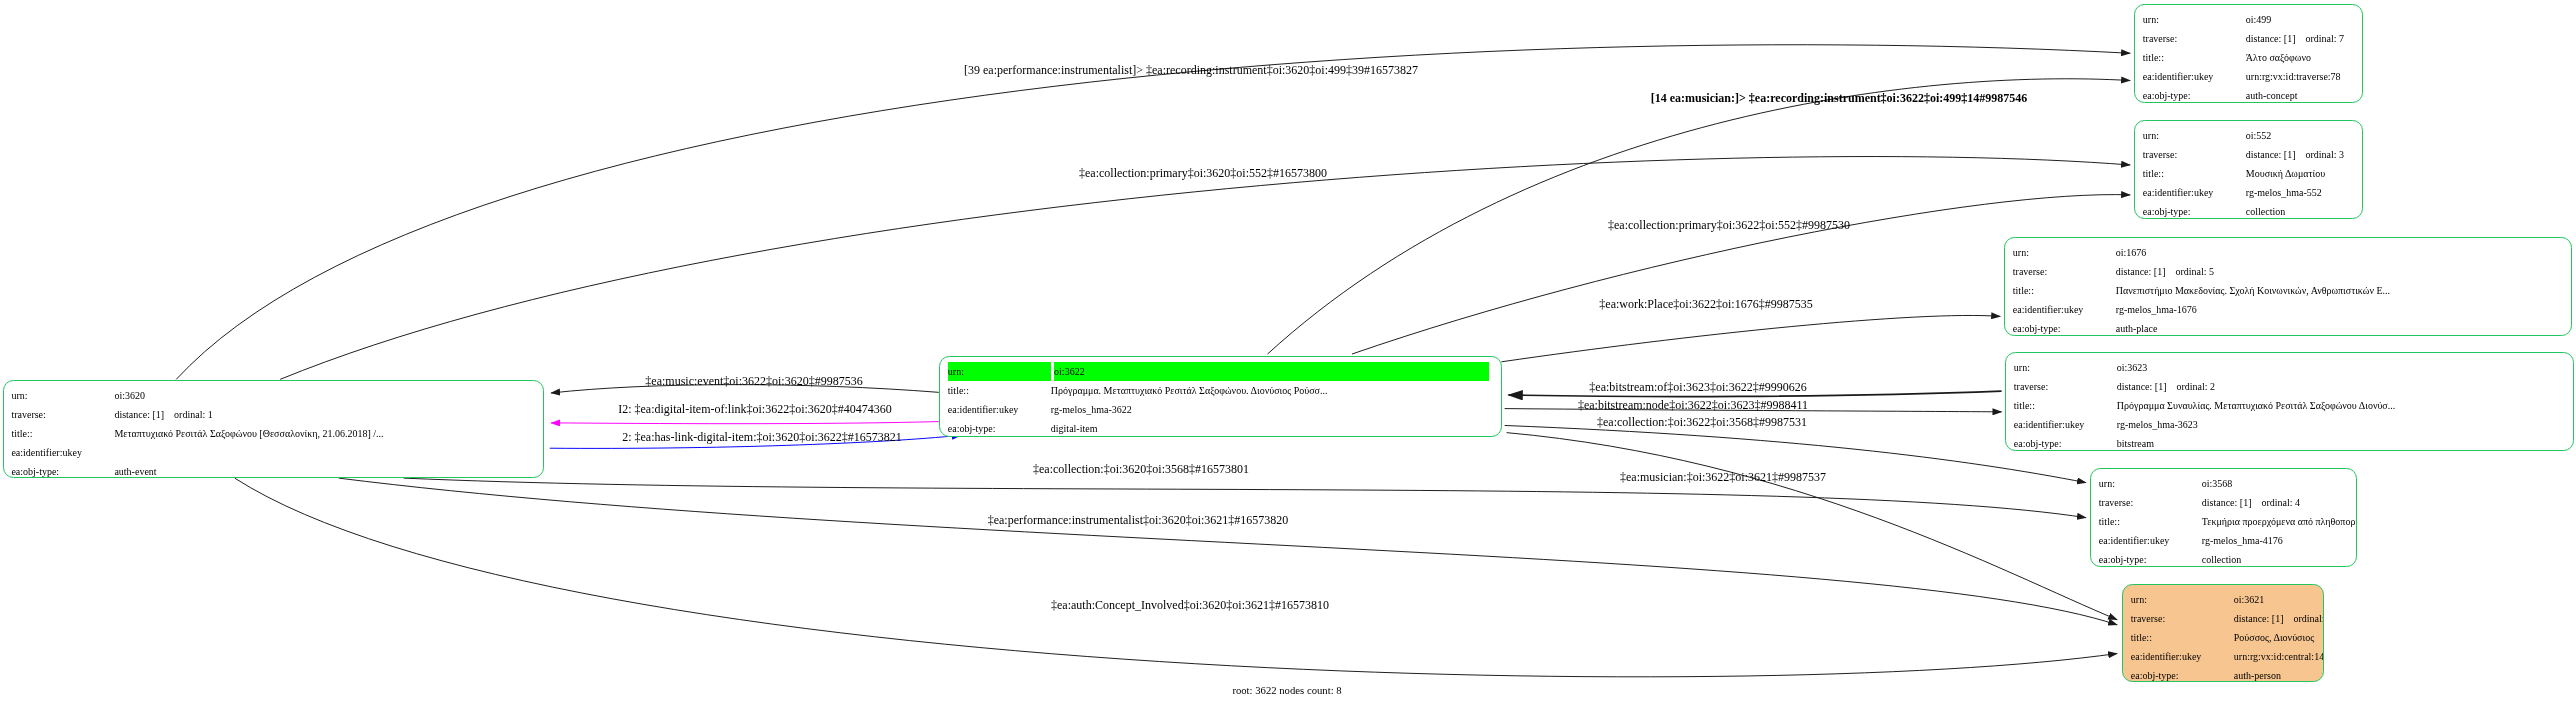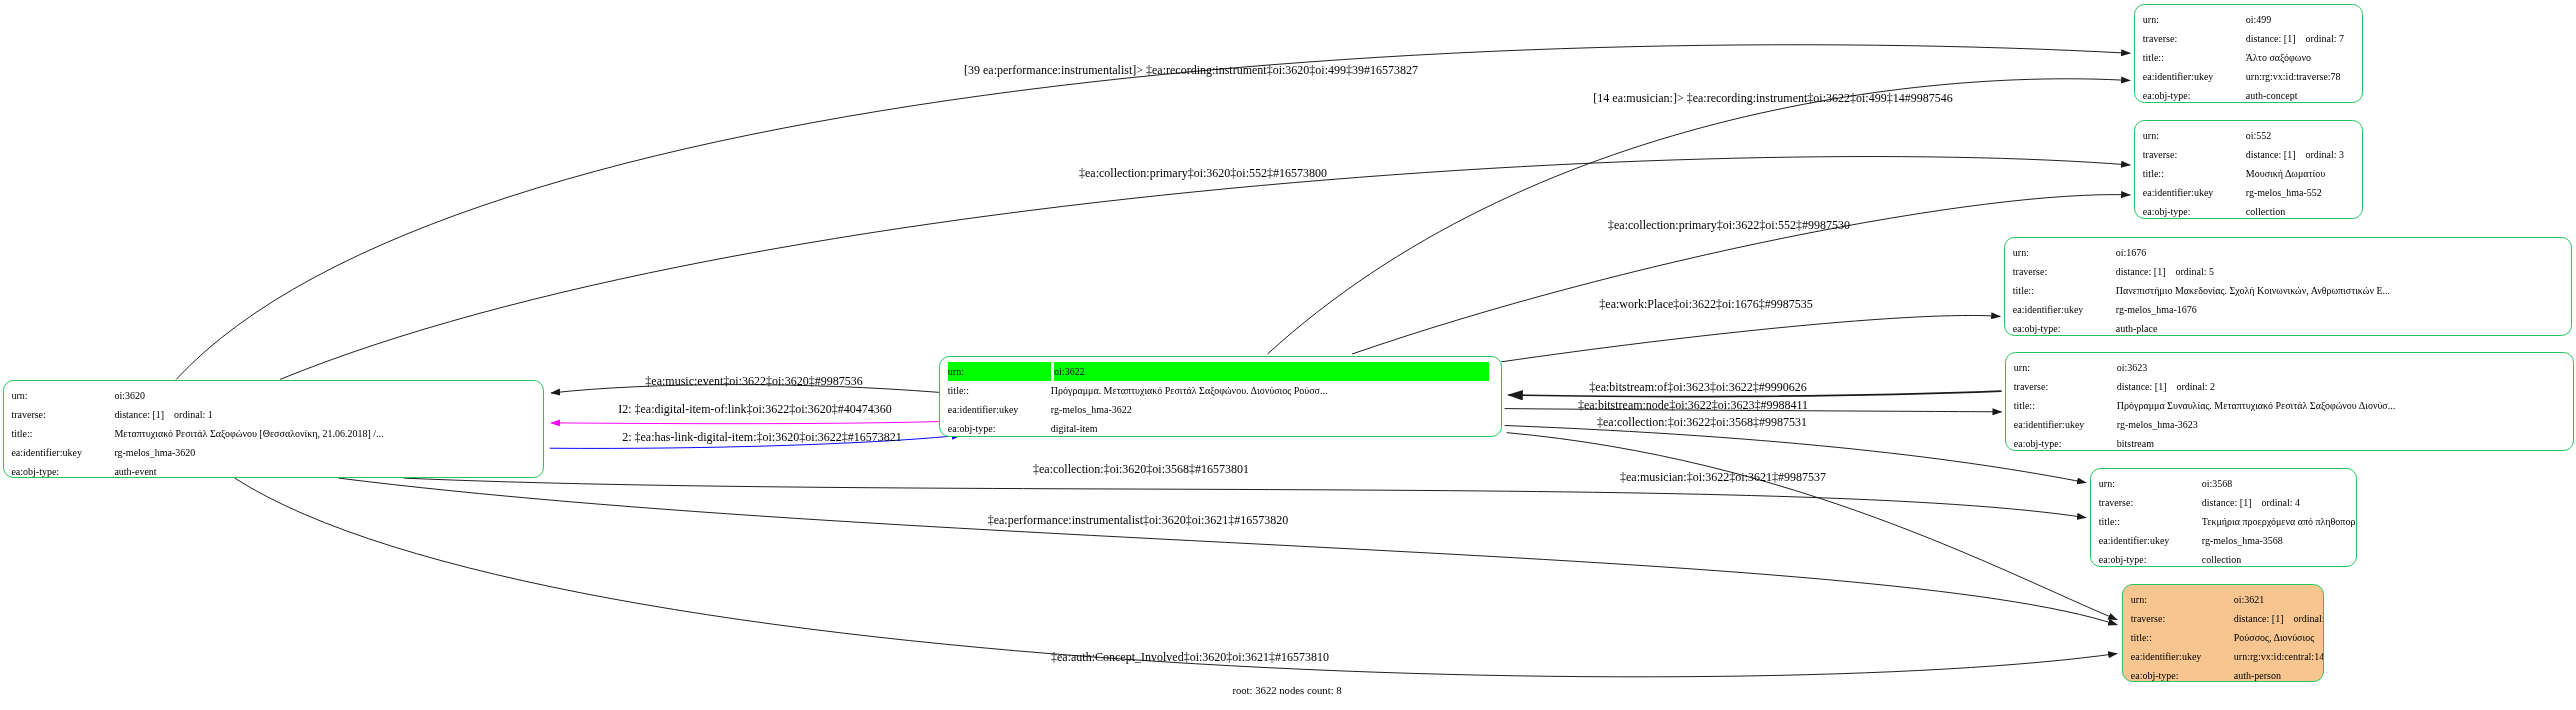--- a/index.html
+++ b/index.html
@@ -58,39 +58,39 @@
       <path d="M 2315,629 C 2650,632 2920,633 3080,634" fill="none" stroke="#1a1a1a" stroke-width="1.5" marker-end="url(#arrow-black)"></path>
       <path d="M 2315,655 C 2750,672 3020,706 3210,743" fill="none" stroke="#1a1a1a" stroke-width="1.5" marker-end="url(#arrow-black)"></path>
       <path d="M 620,736 C 1400,770 2780,730 3210,797" fill="none" stroke="#1a1a1a" stroke-width="1.5" marker-end="url(#arrow-black)"></path>
       <path d="M 2318,666 C 2760,706 3080,880 3258,954" fill="none" stroke="#1a1a1a" stroke-width="1.5" marker-end="url(#arrow-black)"></path>
       <path d="M 520,736 C 1400,846 2900,842 3258,962" fill="none" stroke="#1a1a1a" stroke-width="1.5" marker-end="url(#arrow-black)"></path>
       <path d="M 360,736 C 850,1050 2700,1085 3258,1006" fill="none" stroke="#1a1a1a" stroke-width="1.5" marker-end="url(#arrow-black)"></path>
     </svg>
 
   <div class="root-label" style="left:1287px;top:690px">root: 3622 nodes count: 8</div>
 <div class="edge-label" style="left: 1191px; top: 70px;">[39 ea:performance:instrumentalist]&gt; ‡ea:recording:instrument‡oi:3620‡oi:499‡39#16573827</div>
-    <div class="edge-label" style="left: 1773px; top: 98px;">[14 ea:musician:]&gt; ‡ea:recording:instrument‡oi:3622‡oi:499‡14#9987546</div>
+    <div class="edge-label" style="left: 1839px; top: 98px; font-weight: bold;">[14 ea:musician:]&gt; ‡ea:recording:instrument‡oi:3622‡oi:499‡14#9987546</div>
     <div class="edge-label" style="left: 1203px; top: 173px;">‡ea:collection:primary‡oi:3620‡oi:552‡#16573800</div>
     <div class="edge-label" style="left: 1729px; top: 225px;">‡ea:collection:primary‡oi:3622‡oi:552‡#9987530</div>
     <div class="edge-label" style="left: 1706px; top: 304px;">‡ea:work:Place‡oi:3622‡oi:1676‡#9987535</div>
     <div class="edge-label" style="left: 754px; top: 381px;">‡ea:music:event‡oi:3622‡oi:3620‡#9987536</div>
     <div class="edge-label" style="left: 755px; top: 409px;">I2: ‡ea:digital-item-of:link‡oi:3622‡oi:3620‡#40474360</div>
     <div class="edge-label" style="left: 762px; top: 437px;">2: ‡ea:has-link-digital-item:‡oi:3620‡oi:3622‡#16573821</div>
     <div class="edge-label" style="left: 1698px; top: 387px;">‡ea:bitstream:of‡oi:3623‡oi:3622‡#9990626</div>
     <div class="edge-label" style="left: 1693px; top: 405px;">‡ea:bitstream:node‡oi:3622‡oi:3623‡#9988411</div>
     <div class="edge-label" style="left: 1702px; top: 422px;">‡ea:collection:‡oi:3622‡oi:3568‡#9987531</div>
     <div class="edge-label" style="left: 1141px; top: 469px;">‡ea:collection:‡oi:3620‡oi:3568‡#16573801</div>
     <div class="edge-label" style="left: 1723px; top: 477px;">‡ea:musician:‡oi:3622‡oi:3621‡#9987537</div>
     <div class="edge-label" style="left: 1138px; top: 520px;">‡ea:performance:instrumentalist‡oi:3620‡oi:3621‡#16573820</div>
-    <div class="edge-label" style="left: 1190px; top: 657px;">‡ea:auth:Concept_Involved‡oi:3620‡oi:3621‡#16573810</div>
+    <div class="edge-label" style="left: 1190px; top: 605px;">‡ea:auth:Concept_Involved‡oi:3620‡oi:3621‡#16573810</div>
     <div class="node" style="left: 2.6px; top: 380px; width: 541px; height: 98px; background: rgb(255, 255, 255);">
       <div class="row"><span class="key">urn:</span><span class="val">oi:3620</span></div>
       <div class="row"><span class="key">traverse:</span><span class="val">distance: [1]    ordinal: 1</span></div>
       <div class="row"><span class="key">title::</span><span class="val">Μεταπτυχιακό Ρεσιτάλ Σαξοφώνου [Θεσσαλονίκη, 21.06.2018] /...</span></div>
-      <div class="row"><span class="key">ea:identifier:ukey</span><span class="val">rg-melos_hma-3620</span></div>
+      <div class="row"><span class="key">ea:identifier:ukey</span></div>
       <div class="row"><span class="key">ea:obj-type:</span><span class="val">auth-event</span></div>
     </div>
     <div class="node" style="left: 939px; top: 356px; width: 563px; height: 81px; background: rgb(255, 255, 255);">
       <div class="row hl"><span class="key" style="background: rgb(0, 255, 0);">urn:</span><span class="val" style="background: rgb(0, 255, 0);">oi:3622</span></div>
       <div class="row"><span class="key">title::</span><span class="val">Πρόγραμμα. Μεταπτυχιακό Ρεσιτάλ Σαξοφώνου. Διονύσιος Ρούσσ...</span></div>
       <div class="row"><span class="key">ea:identifier:ukey</span><span class="val">rg-melos_hma-3622</span></div>
       <div class="row"><span class="key">ea:obj-type:</span><span class="val">digital-item</span></div>
     </div>
     <div class="node" style="left: 2134px; top: 3.9px; width: 229px; height: 99px; background: rgb(255, 255, 255);">
       <div class="row"><span class="key">urn:</span><span class="val">oi:499</span></div>
@@ -117,21 +117,21 @@
       <div class="row"><span class="key">urn:</span><span class="val">oi:3623</span></div>
       <div class="row"><span class="key">traverse:</span><span class="val">distance: [1]    ordinal: 2</span></div>
       <div class="row"><span class="key">title::</span><span class="val">Πρόγραμμα Συναυλίας. Μεταπτυχιακό Ρεσιτάλ Σαξοφώνου Διονύσ...</span></div>
       <div class="row"><span class="key">ea:identifier:ukey</span><span class="val">rg-melos_hma-3623</span></div>
       <div class="row"><span class="key">ea:obj-type:</span><span class="val">bitstream</span></div>
     </div>
     <div class="node" style="left: 2090px; top: 468px; width: 267px; height: 99px; background: rgb(255, 255, 255);">
       <div class="row"><span class="key">urn:</span><span class="val">oi:3568</span></div>
       <div class="row"><span class="key">traverse:</span><span class="val">distance: [1]    ordinal: 4</span></div>
       <div class="row"><span class="key">title::</span><span class="val">Τεκμήρια προερχόμενα από πληθοπορισμό</span></div>
-      <div class="row"><span class="key">ea:identifier:ukey</span><span class="val">rg-melos_hma-3568</span></div>
+      <div class="row"><span class="key">ea:identifier:ukey</span><span class="val">rg-melos_hma-4176</span></div>
       <div class="row"><span class="key">ea:obj-type:</span><span class="val">collection</span></div>
     </div>
     <div class="node" style="left: 2122px; top: 584px; width: 202px; height: 98px; background: rgb(247, 197, 144);">
       <div class="row"><span class="key">urn:</span><span class="val">oi:3621</span></div>
       <div class="row"><span class="key">traverse:</span><span class="val">distance: [1]    ordinal: 6</span></div>
       <div class="row"><span class="key">title::</span><span class="val">Ρούσσος, Διονύσιος</span></div>
       <div class="row"><span class="key">ea:identifier:ukey</span><span class="val">urn:rg:vx:id:central:14526</span></div>
       <div class="row"><span class="key">ea:obj-type:</span><span class="val">auth-person</span></div>
     </div>
   </div>

